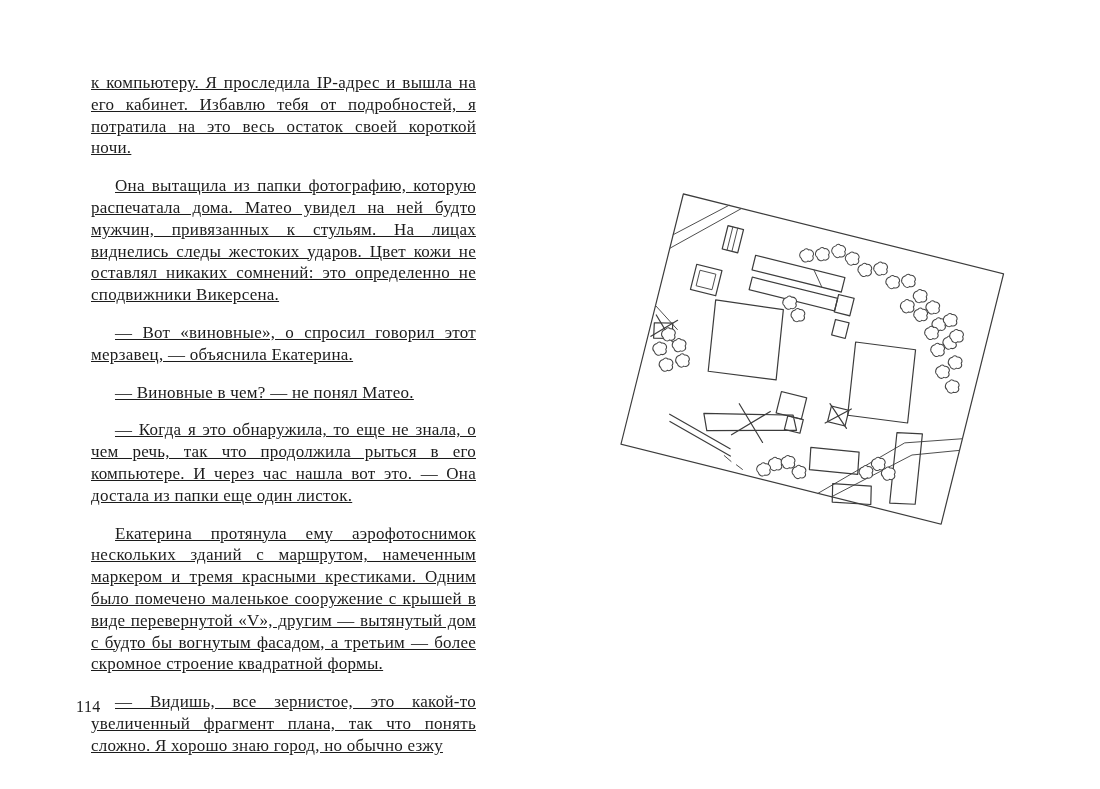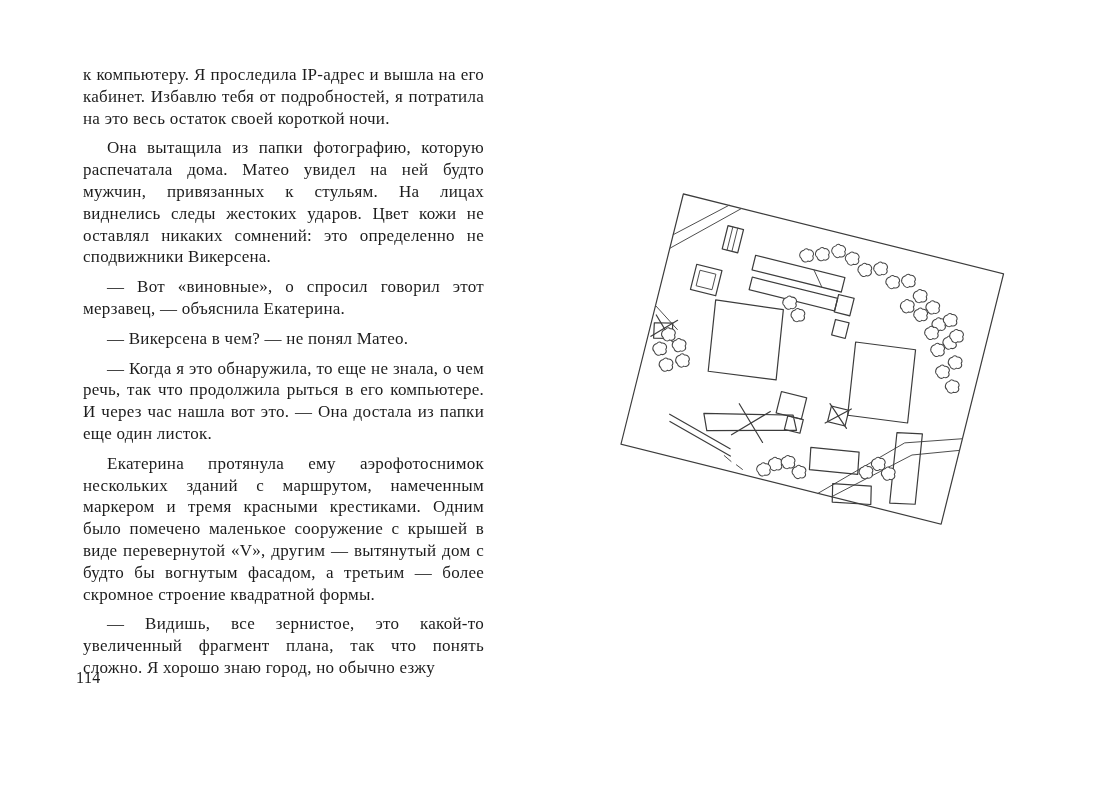--- a/index.html
+++ b/index.html
@@ -14,25 +14,25 @@
   .text-column {
     position:absolute;
     left:75px; top:56px;
     width:417px;
     color:#1c1c1c;
     font-size:17px;
     line-height:21.8px;
     text-align:justify;
     letter-spacing:0.015em;
   }
-  .para { margin:8px; text-indent:24px; }
+  .para { margin:16px; text-indent:24px;text-decoration:underline; }
   .para.no-indent { text-indent:0; }
   .page-number {
     position:absolute;
-    left:76px; top:669px;
+    left:76px; top:698px;
     font-size:16px;
     color:#1c1c1c;
     letter-spacing:0.03em;
   }
   .illustration {
     position:absolute;
     left:592px; top:160px;
     width:450px; height:440px;
   }
   .illustration svg { display:block; }
@@ -42,21 +42,21 @@
 </style>
 </head>
 <body>
 
 <div class="book-spread">
 
   <div class="text-column">
     <p class="para no-indent">к компьютеру. Я проследила IP-адрес и вышла на его кабинет. Избавлю тебя от подробностей, я потратила на это весь остаток своей короткой ночи.</p>
     <p class="para">Она вытащила из папки фотографию, которую распечатала дома. Матео увидел на ней будто мужчин, привязанных к стульям. На лицах виднелись следы жестоких ударов. Цвет кожи не оставлял никаких сомнений: это определенно не сподвижники Викерсена.</p>
     <p class="para">— Вот «виновные», о спросил говорил этот мерзавец, — объяснила Екатерина.</p>
-    <p class="para">— Викерсена в чем? — не понял Матео.</p>
+    <p class="para">— Виновные в чем? — не понял Матео.</p>
     <p class="para">— Когда я это обнаружила, то еще не знала, о чем речь, так что продолжила рыться в его компьютере. И через час нашла вот это. — Она достала из папки еще один листок.</p>
     <p class="para">Екатерина протянула ему аэрофотоснимок нескольких зданий с маршрутом, намеченным маркером и тремя красными крестиками. Одним было помечено маленькое сооружение с крышей в виде перевернутой «V», другим — вытянутый дом с будто бы вогнутым фасадом, а третьим — более скромное строение квадратной формы.</p>
     <p class="para">— Видишь, все зернистое, это какой-то увеличенный фрагмент плана, так что понять сложно. Я хорошо знаю город, но обычно езжу</p>
   </div>
 
   <div class="page-number">114</div>
 
   <div class="illustration">
     <svg width="450" height="440" viewBox="0 0 450 440" aria-label="hand-drawn aerial map sketch">
       <defs>

